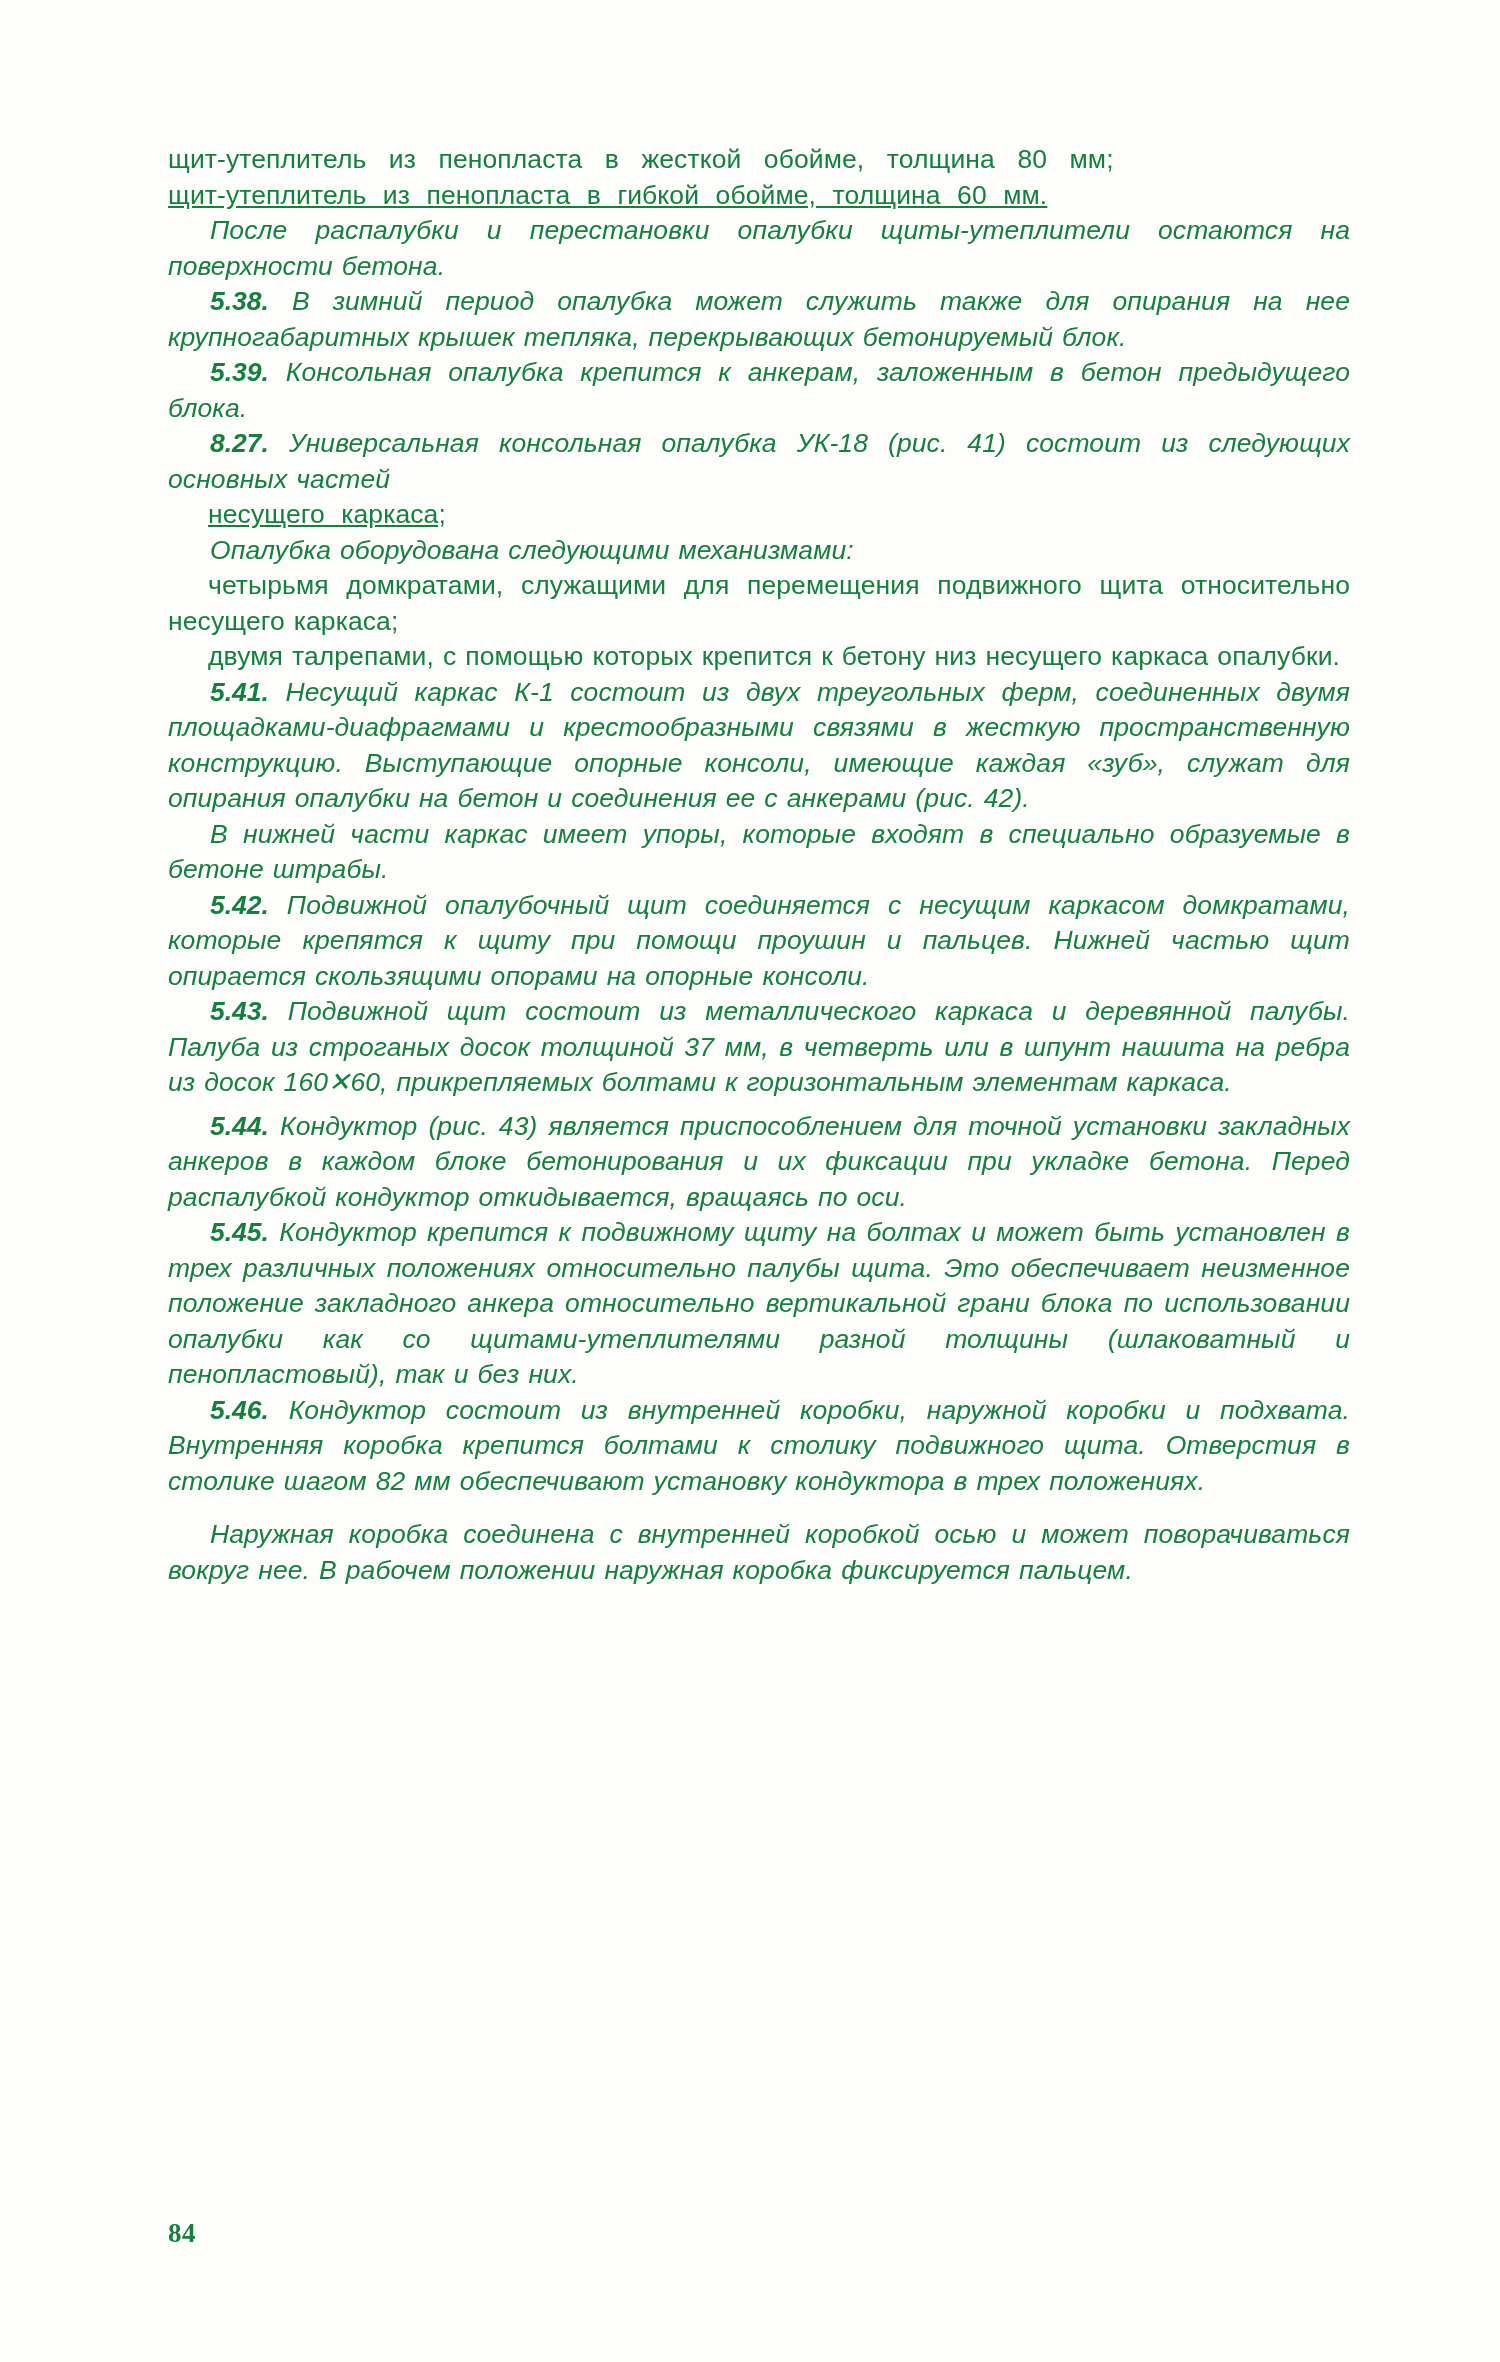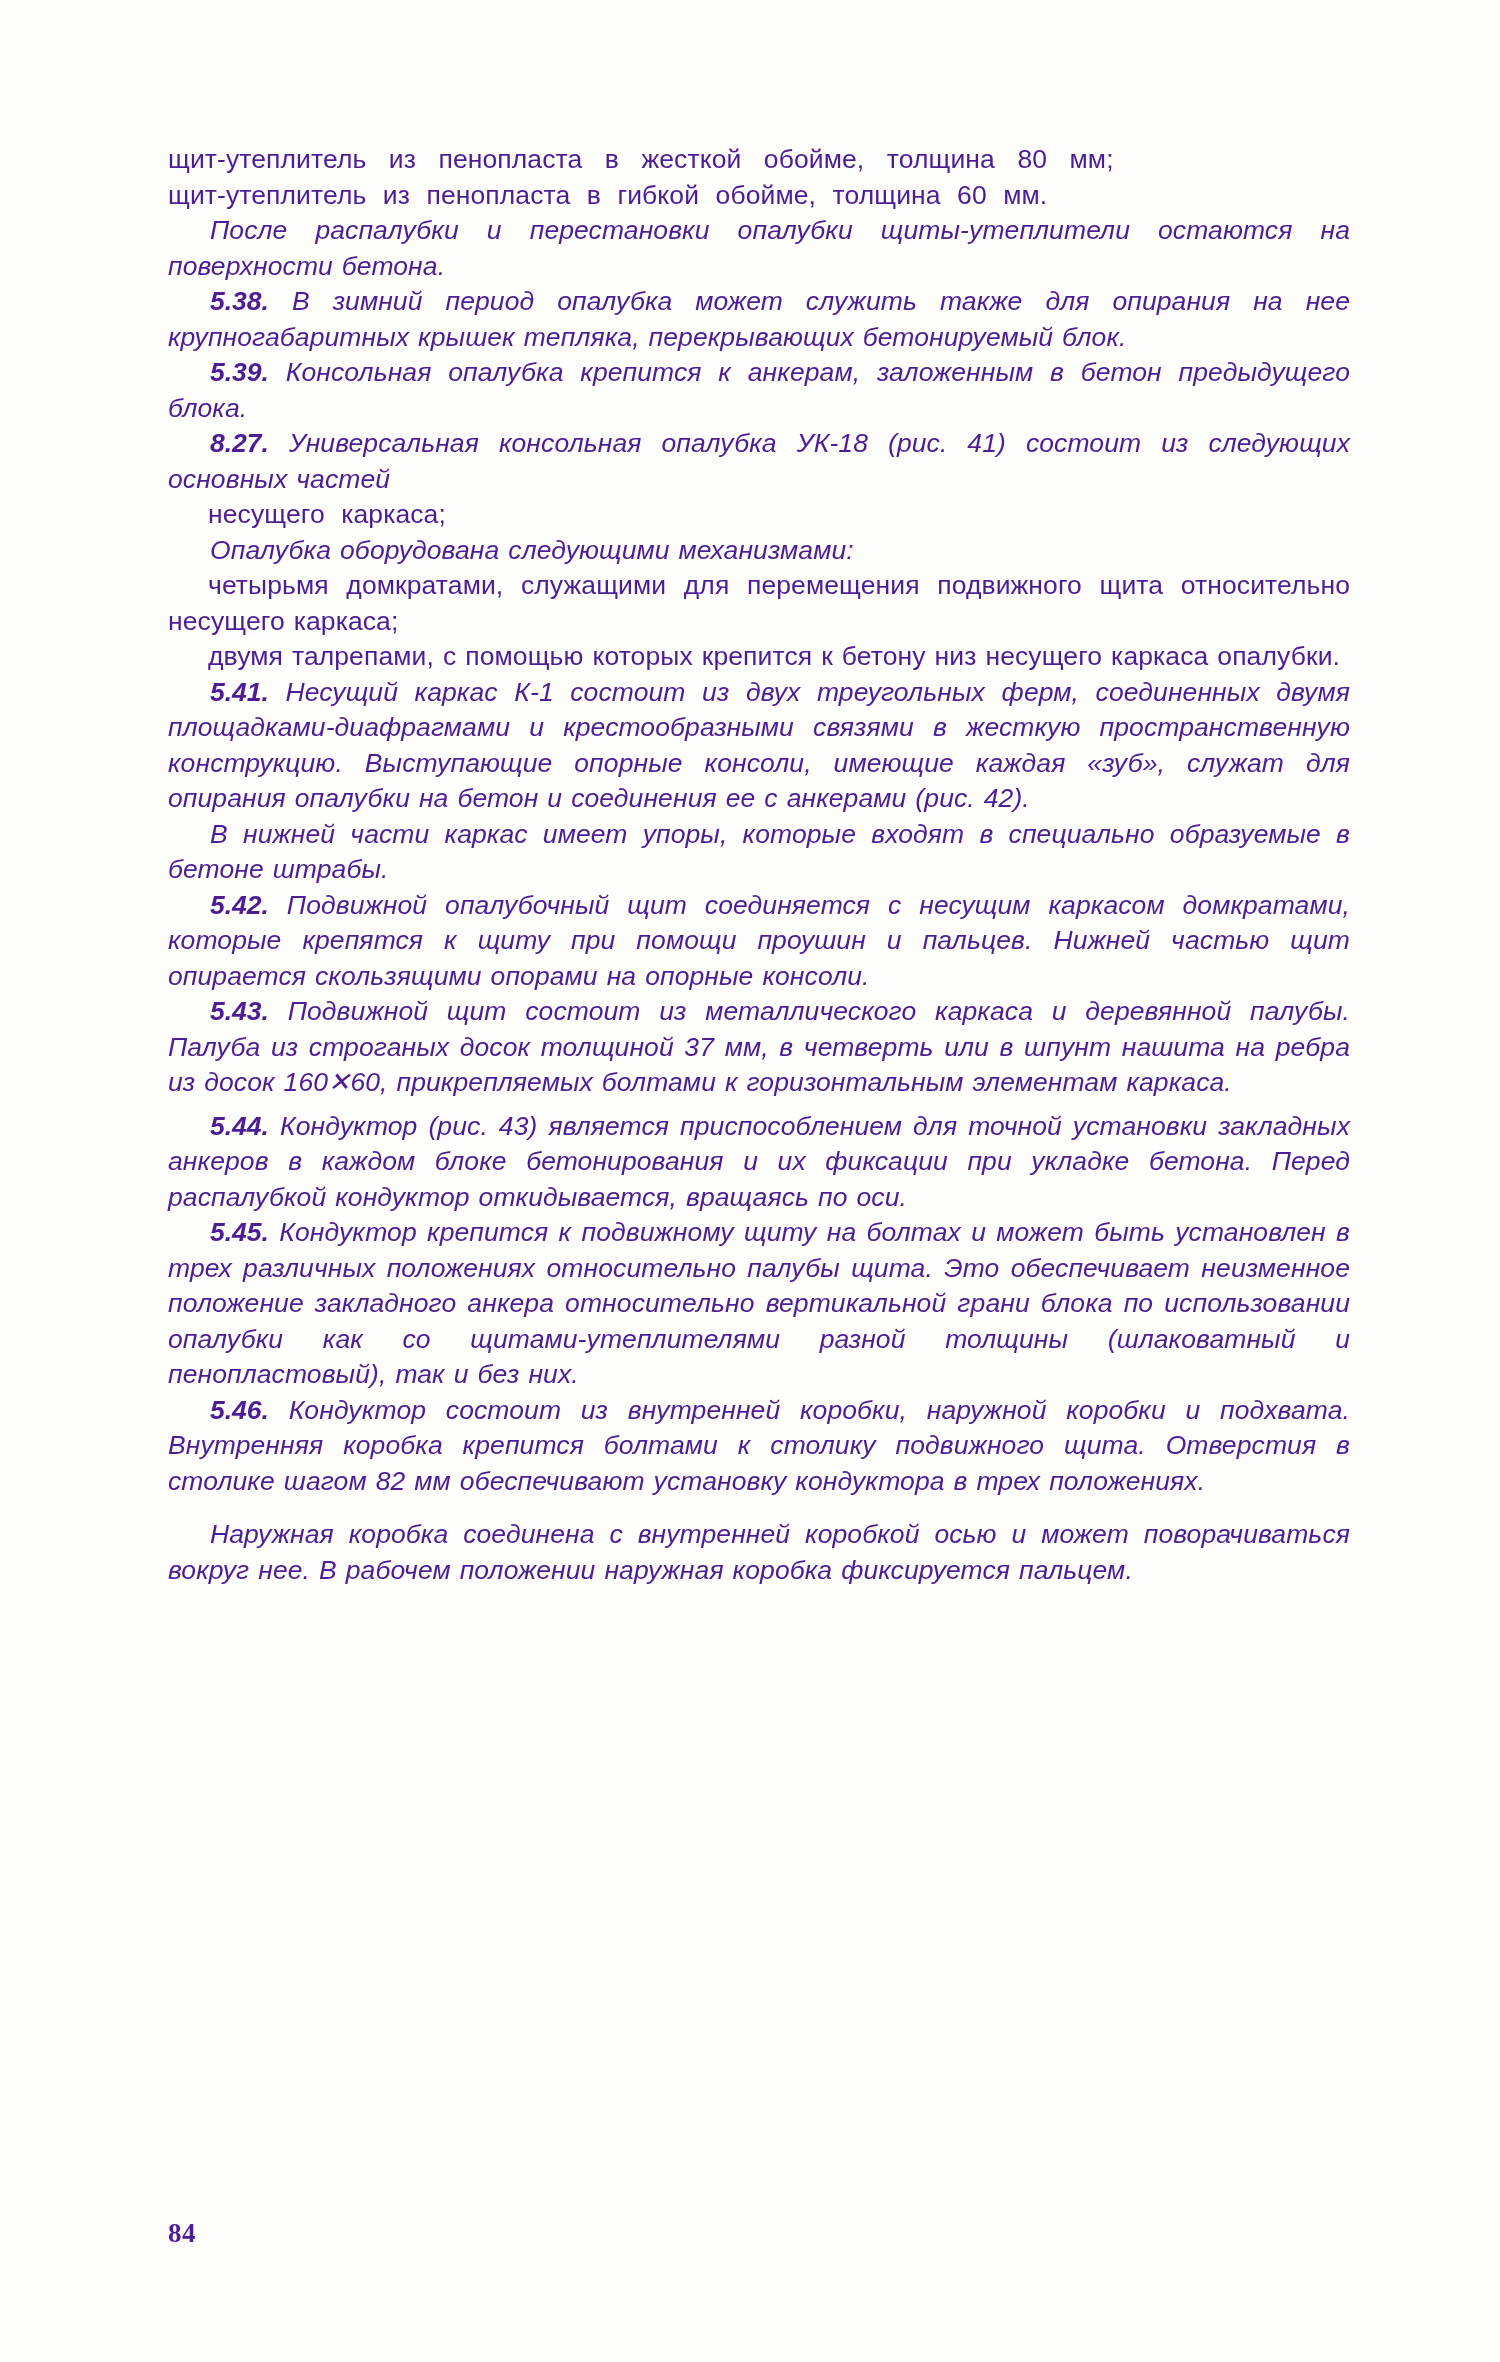--- a/index.html
+++ b/index.html
@@ -7,21 +7,21 @@
     padding: 0;
     background: #ffffff;
   }
   .page {
     position: relative;
     width: 1500px;
     height: 2362px;
     background: #fdfdfb;
     box-sizing: border-box;
     font-family: "Liberation Sans", sans-serif;
-    color: #4c1d95;
+    color: #15803d;
     overflow: hidden;
   }
   .content {
     position: absolute;
     left: 168px;
     top: 142px;
     width: 1182px;
   }
   p {
     margin: 0;
@@ -45,20 +45,21 @@
   
   .num {
     font-weight: 700;
     letter-spacing: 0;
   }
   .spaced {
     word-spacing: 1.5px;
   }
   .wider {
     word-spacing: 9px;
+    text-decoration: underline;
   }
   .widest {
     word-spacing: 15px;
   }
   .gap-sm { height: 8px; }
   .gap-md { height: 18px; }
   .pagenum {
     position: absolute;
     left: 168px;
     top: 2218px;

